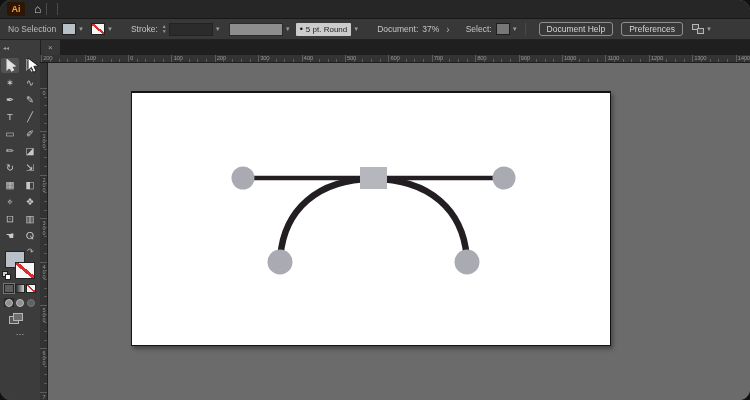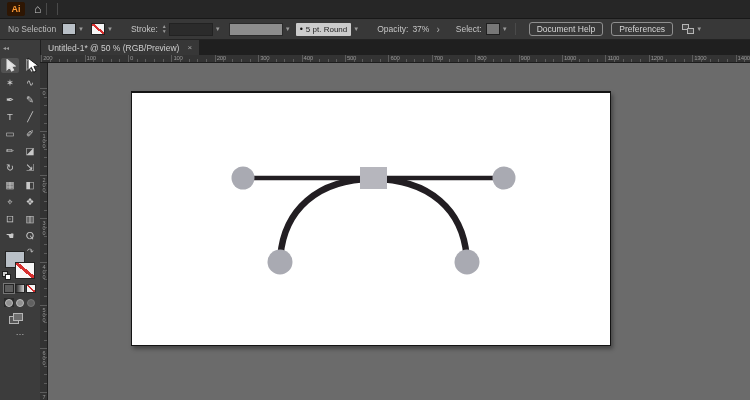--- a/index.html
+++ b/index.html
@@ -1,17 +1,17 @@
 <!DOCTYPE html>
 <html><head>
 <meta charset="utf-8">
 <style>
   html,body{margin:0;padding:0;background:#111;}
   .app{position:relative;width:750px;height:400px;overflow:hidden;background:#6b6b6b;
-       font-family:"Liberation Sans",sans-serif;-webkit-font-smoothing:antialiased;}
+       font-family:"Liberation Sans",sans-serif;border-radius:11px;-webkit-font-smoothing:antialiased;}
 
   
   .menubar{position:absolute;left:0;top:0;width:750px;height:19px;background:#262626;
            display:flex;align-items:center;border-bottom:1px solid #181818;box-sizing:border-box;}
   .ai-logo{margin-left:7px;width:18px;height:14px;background:#2e1603;color:#ff9a33;font-size:9px;
            font-weight:bold;display:flex;align-items:center;justify-content:center;border-radius:2px;}
   .home-ic{margin-left:9px;color:#c9c9c9;font-size:12px;line-height:12px;}
   .vsep{width:1px;height:12px;background:#4a4a4a;margin:0 5px;}
   .menu-items{display:flex;align-items:center;}
   .menu-item{color:#d2d2d2;font-size:9.5px;padding:0 8px;line-height:19px;cursor:default;}
@@ -128,42 +128,41 @@
     </div>
     <div class="combo-dark"></div>
     <div class="chev">▼</div>
     <div class="preview-box"></div>
     <div class="chev">▼</div>
     <div class="combo-light">
       <span class="bullet">•</span>
       <span>5 pt. Round</span>
     </div>
     <div class="chev">▼</div>
-    <div class="cb-label">Opacity:</div>
+    <div class="cb-label">Document:</div>
     <div class="cb-value">37%</div>
     <div class="cb-overflow">›</div>
     <div class="cb-label">Select:</div>
     <div class="sw" style="background:#777;margin-left:4px;"></div>
     <div class="chev">▼</div>
     <div class="vsep"></div>
     <button class="cb-btn">Document Help</button>
     <button class="cb-btn">Preferences</button>
     <div class="ws-icon">
         <i></i>
         <i></i>
       </div>
     <div class="chev">▼</div>
   </div>
 
   <div class="tabbar"></div>
   <div class="toolbar-header">
     <span>◂◂</span>
   </div>
   <div class="tab">
-    <span>Untitled-1* @ 50 % (RGB/Preview)</span>
     <span class="close">×</span>
   </div>
 
   <div class="toolbar">
     <div class="tools">
         <div class="tool selected">
           <svg width="11" height="13" viewBox="0 0 11 13">
      <path d="M2,0.5 L2,10.8 L4.8,8.2 L6.6,12 L8.6,11 L6.8,7.4 L10.2,7 Z" fill="#e6e6e6" stroke="#dcdcdc" stroke-width="1.1"></path>
           </svg>
         </div>

